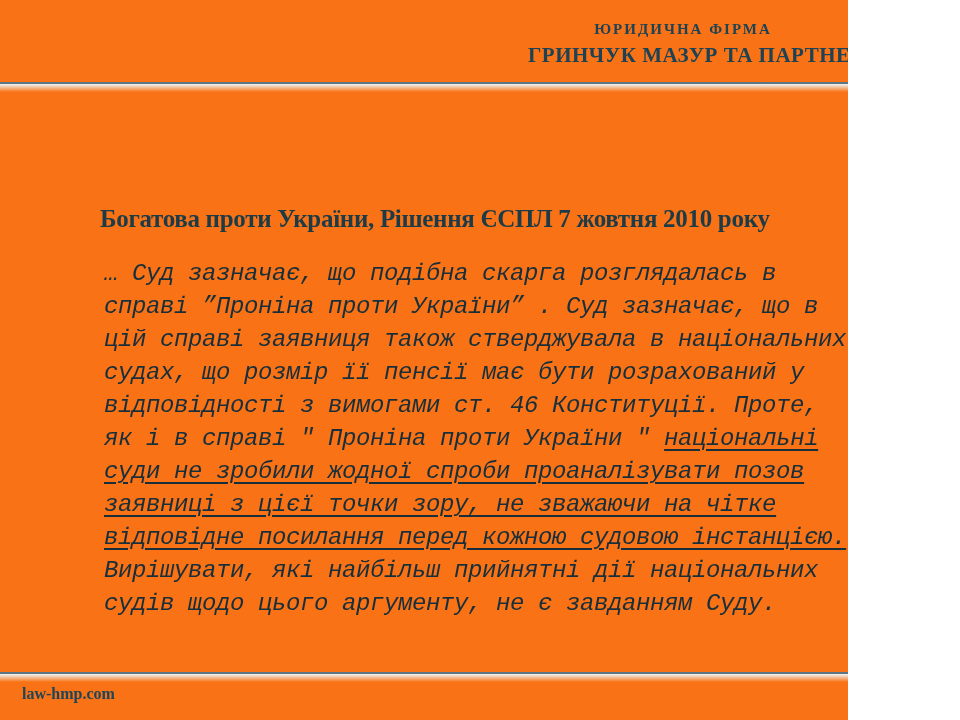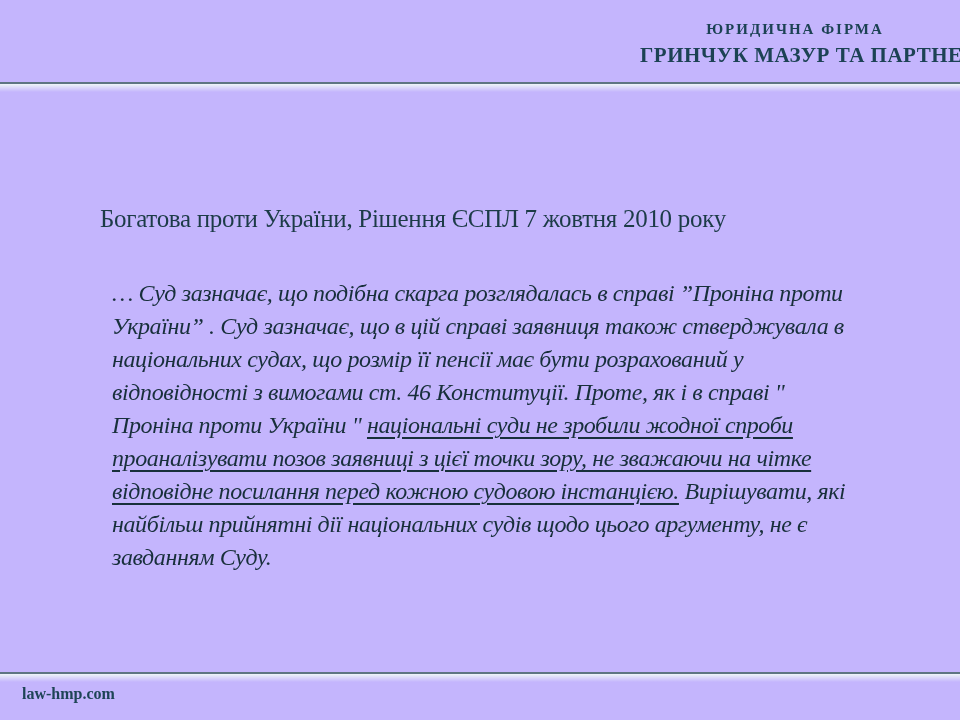--- a/index.html
+++ b/index.html
@@ -3,23 +3,23 @@
 <meta charset="utf-8">
 <style>
   html, body {
     margin: 0;
     padding: 0;
     background: #ffffff;
     font-family: "Liberation Serif", serif;
   }
   .slide {
     position: relative;
-    width: 960px;
+    width: 848px;
     height: 720px;
-    background: #c4b5fd;
+    background: #f97316;
     overflow: hidden;
   }
 
   
   .header-block {
     position: absolute;
     top: 21px;
     right: 10px;
     width: 310px;
     text-align: center;
@@ -60,31 +60,31 @@
   .rule-bottom { top: 672px; }
 
   
   .content {
     position: absolute;
     left: 100px;
     top: 205px;
     width: 764px;
   }
   .case-title {
-    margin: 0 0 44px 0;
+    margin: 0 0 24px 0;
     font-family: "Liberation Serif", serif;
     font-size: 25px;
-    font-weight: normal;
+    font-weight: bold;
     letter-spacing: -0.3px;
     color: #1c3b47;
     white-space: nowrap;
   }
   .case-quote {
-    margin: 12px;
-    font-family: Liberation Serif, serif;
+    margin: 4px;
+    font-family: Liberation Mono, monospace;
     font-style: italic;
     font-size: 24px;
     line-height: 33px;
     letter-spacing: -0.4px;
     color: #182f3b;
     text-align: left;
   }
   .underlined {
     text-decoration: underline;
     text-decoration-thickness: 2px;

